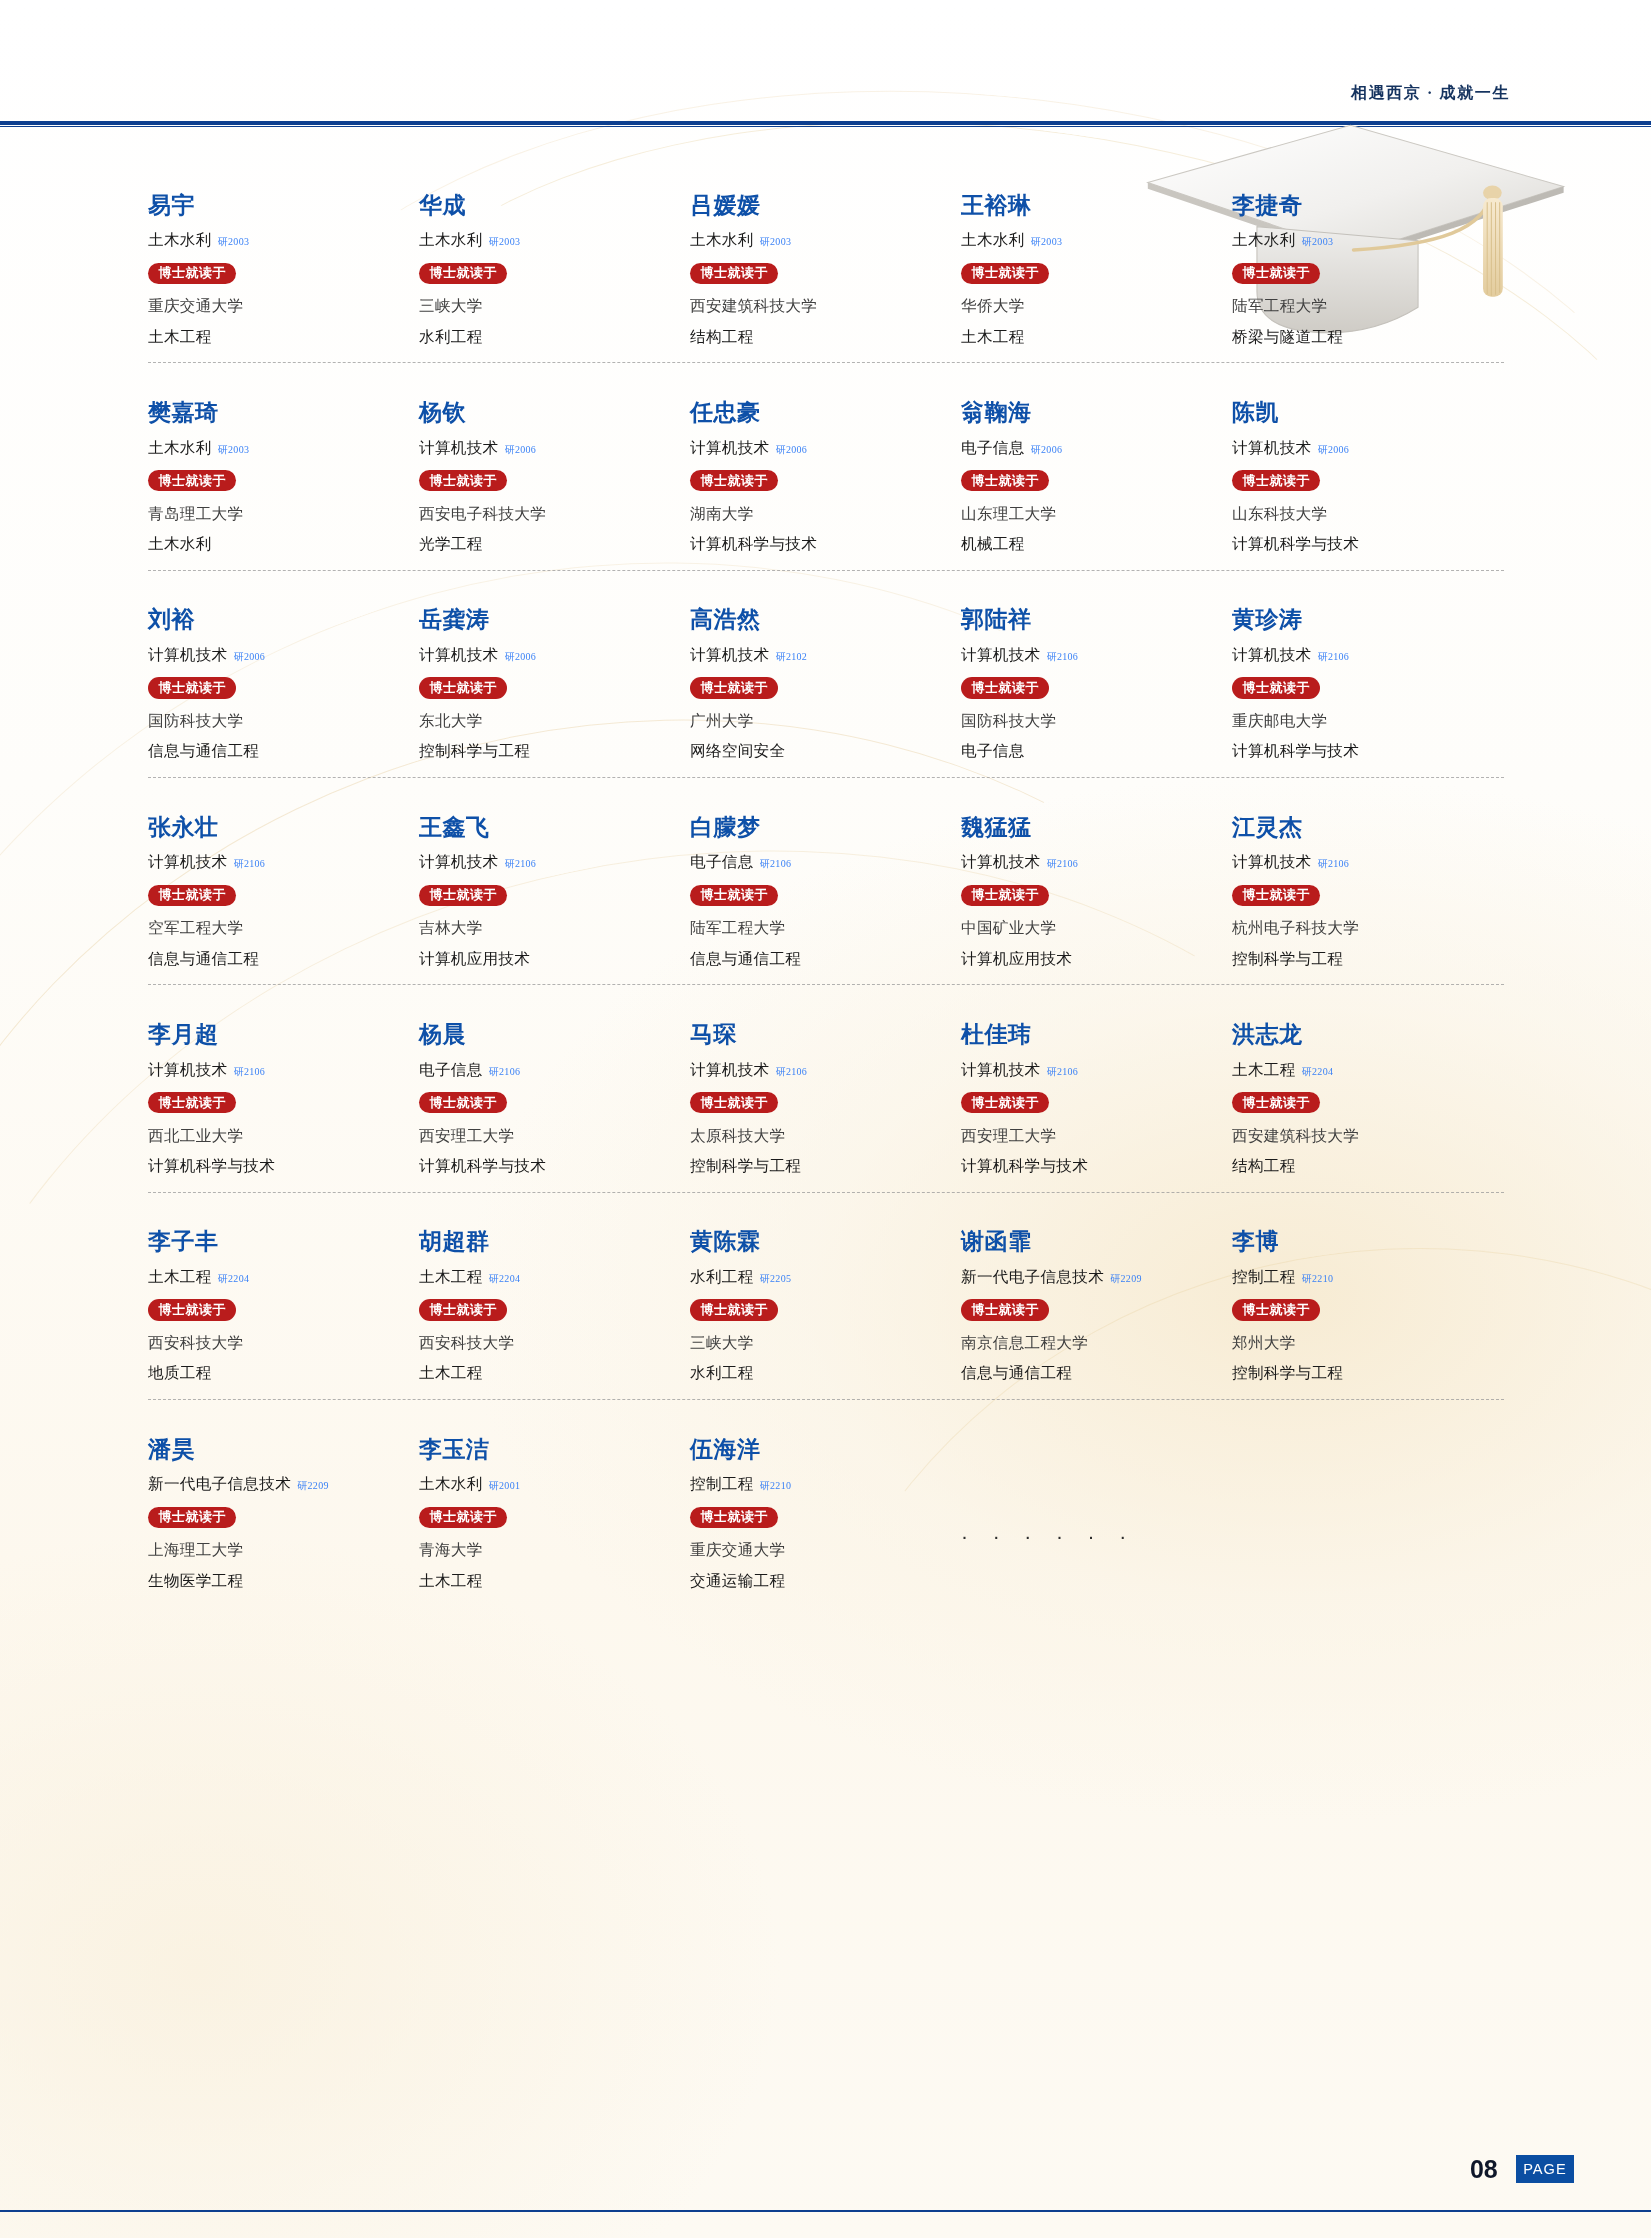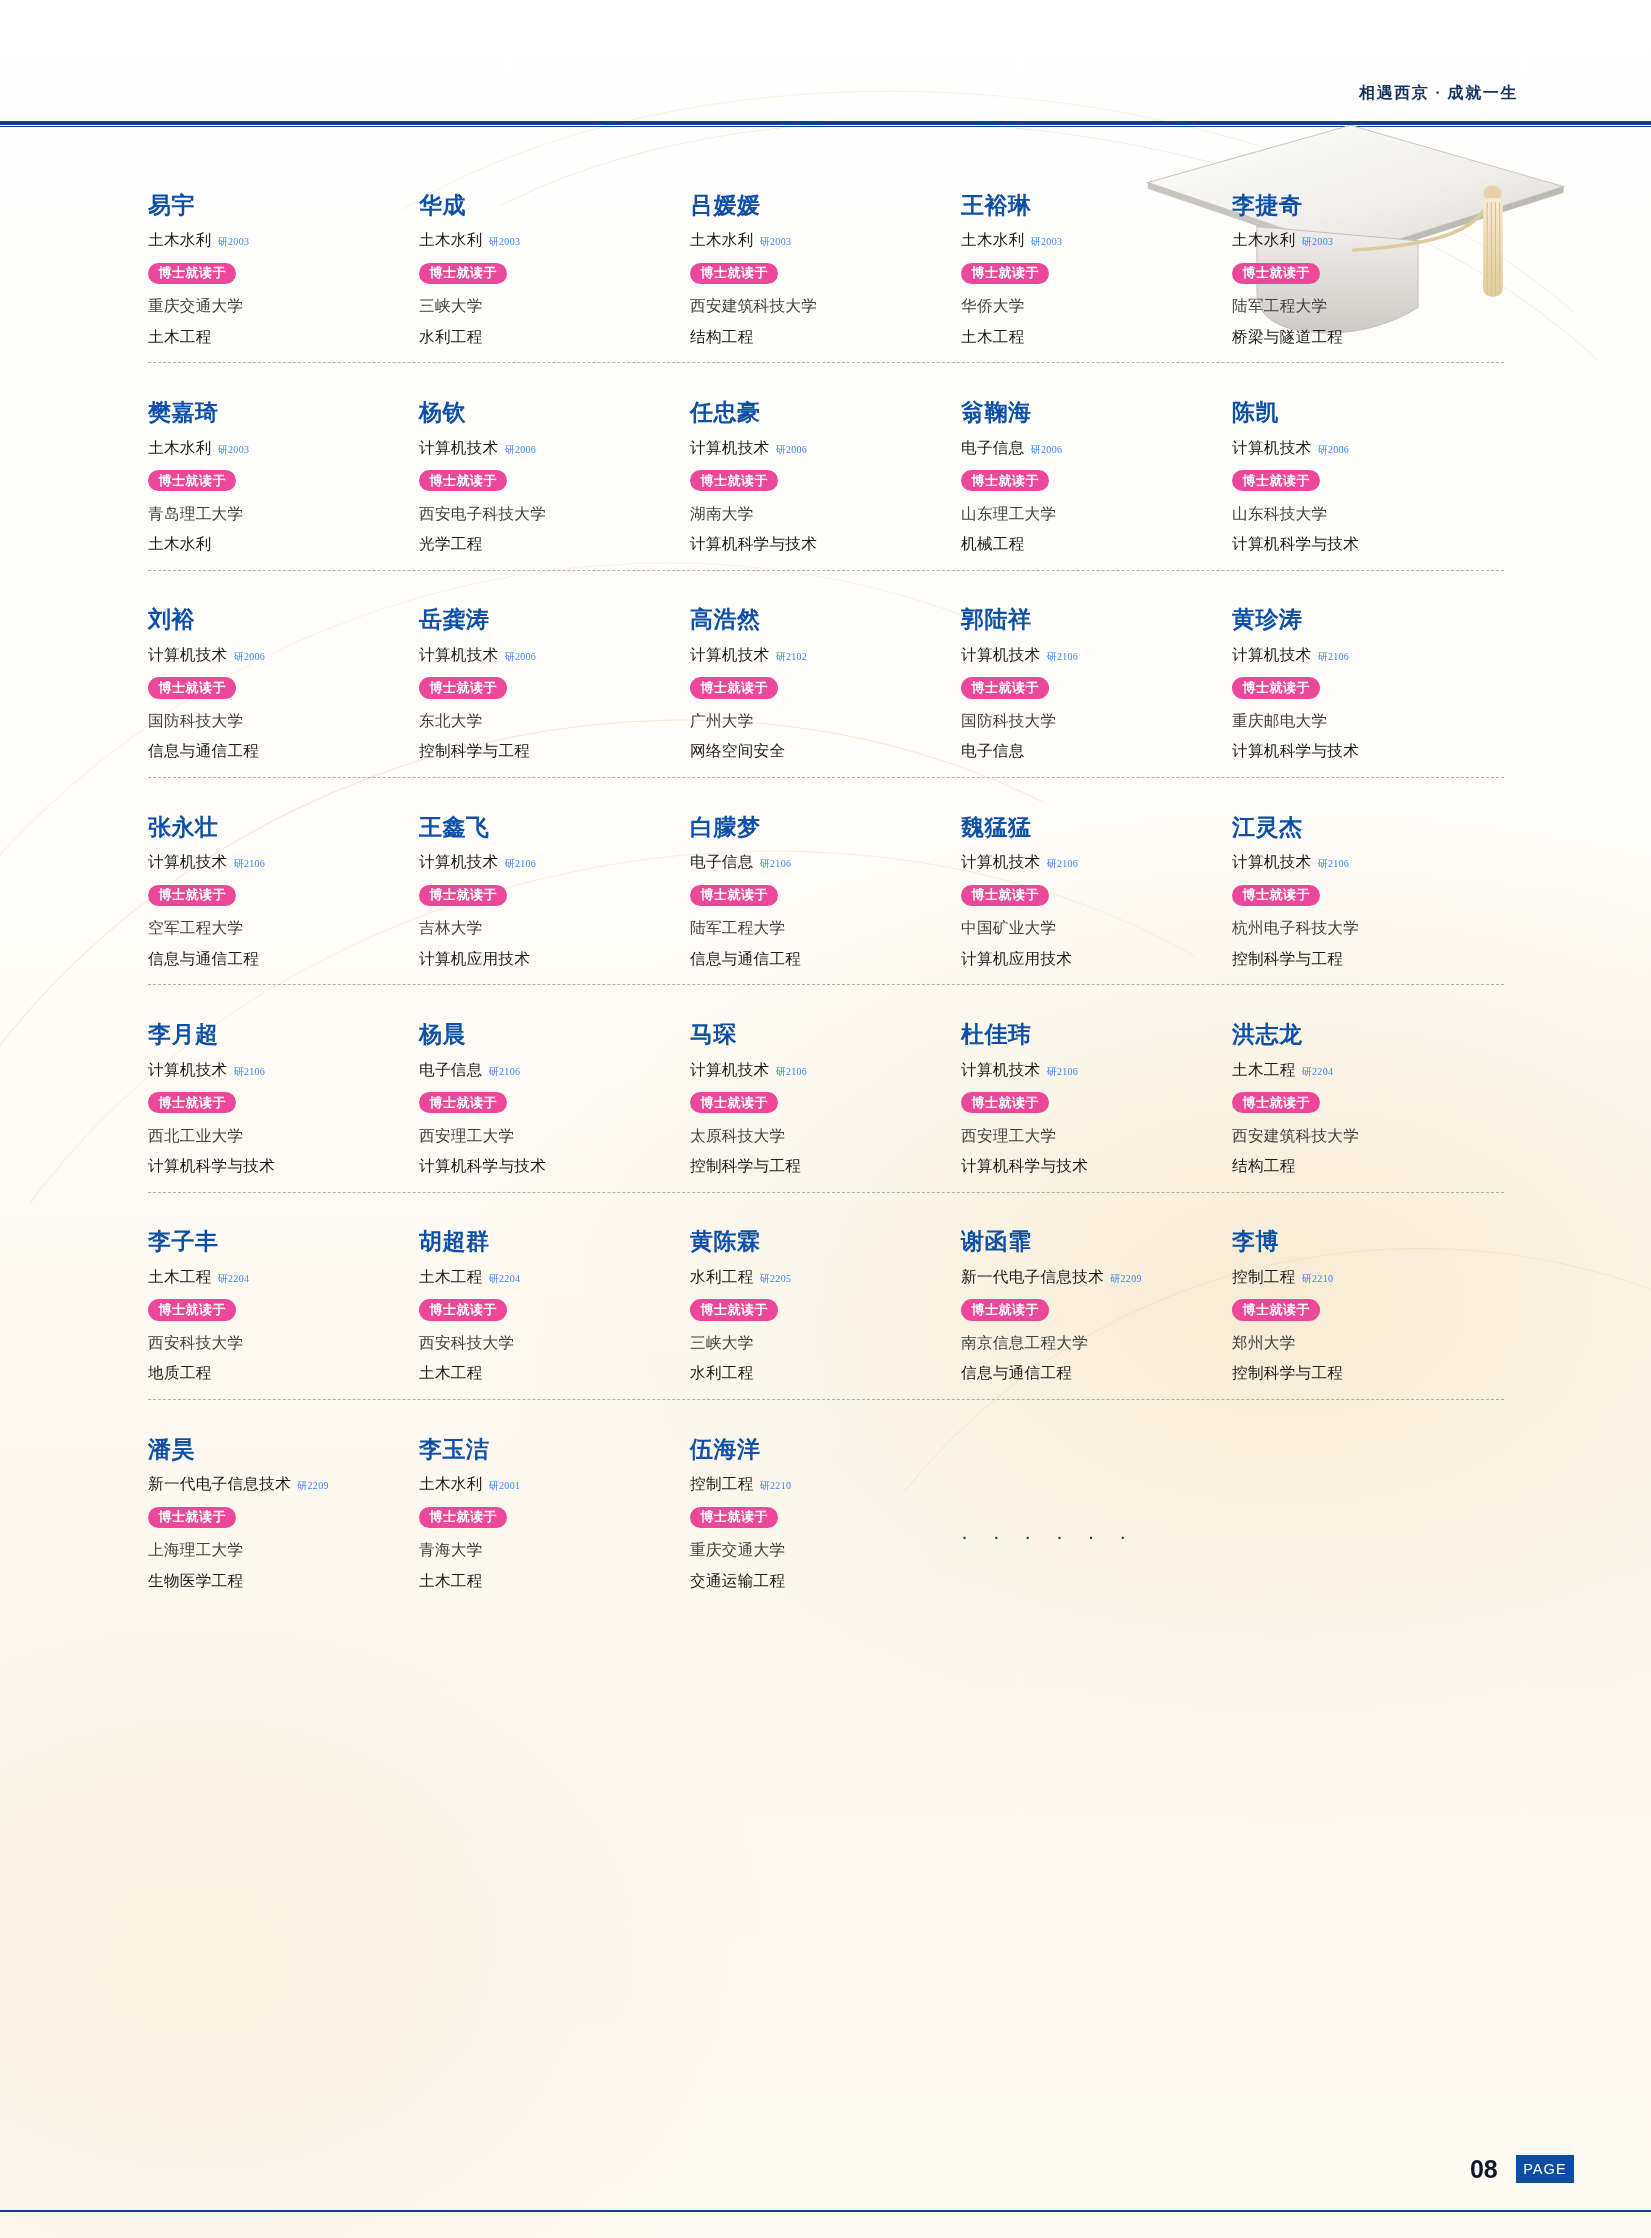--- a/index.html
+++ b/index.html
@@ -47,21 +47,21 @@
   #header-rule-thin {
     position: absolute;
     left: 0;
     top: 126px;
     width: 1652px;
     height: 1px;
     background: #0d3f8f;
   }
   #header-slogan {
     position: absolute;
-    right: 134px;
+    right: 142px;
     top: 83px;
     font-size: 16px;
     letter-spacing: 1.6px;
     color: #15335f;
     font-weight: bold;
     font-family: "Liberation Serif", serif;
   }
 
   
   #cap {
@@ -120,21 +120,21 @@
     letter-spacing: 0.3px;
   }
   .s-major-line .yr {
     font-size: 10px;
     margin-left: 6.2px;
     color: #3b82f6;
     font-family: Liberation Serif, serif;
   }
   .badge {
     display: inline-block;
-    background: #ec4899;
+    background: #b91c1c;
     color: #ffffff;
     font-size: 13px;
     font-weight: bold;
     padding: 3.6px 10.4px 4.7px 10.4px;
     border-radius: 11.4px;
     letter-spacing: 0.5px;
     line-height: 1;
     margin-bottom: 12.5px;
   }
   .s-school {

